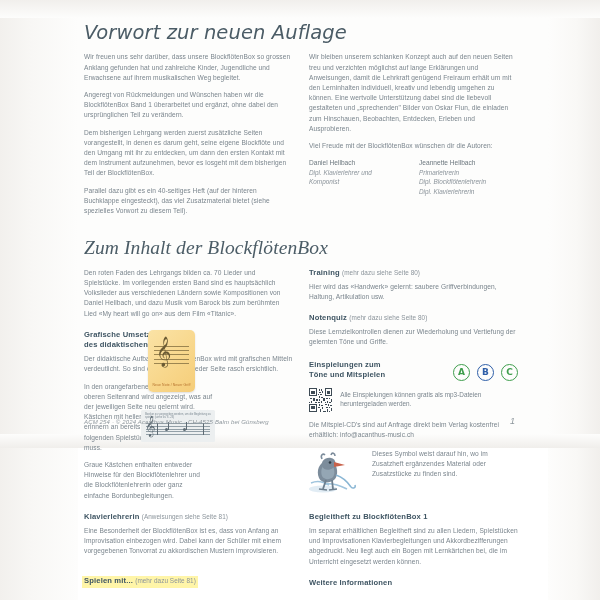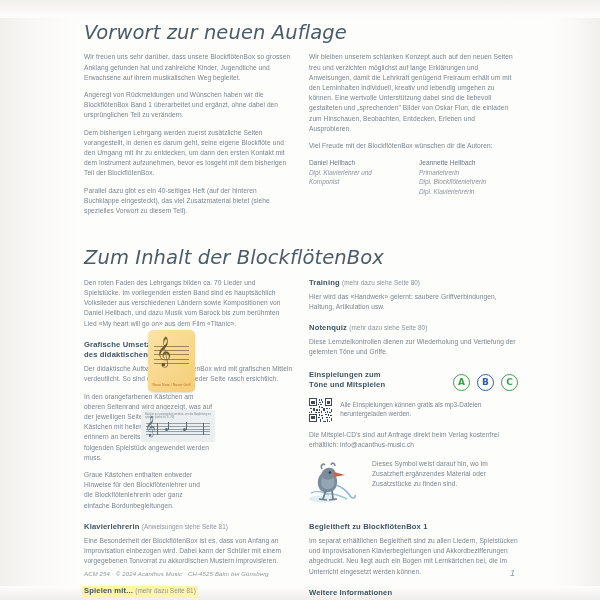--- a/index.html
+++ b/index.html
@@ -11,21 +11,21 @@
     height: 600px;
     background: #ffffff;
     font-family: "Liberation Sans", sans-serif;
     color: #5d6a73;
     overflow: hidden;
     position: relative;
   }
   .page {
     position: absolute;
     left: 0; top: 0;
-    width: 600px; height: 600px;
+    width: 600px; height: 448px;
     background: #fdfdfc;
   }
   
   .page-shade-l {
     position: absolute; left: 0; top: 0; width: 78px; height: 600px;
     background: linear-gradient(to right, #f2f0ed 0%, #f8f7f5 40%, #fdfdfc 100%);
   }
   .page-shade-r {
     position: absolute; right: 0; top: 0; width: 52px; height: 600px;
     background: linear-gradient(to left, #f1efec 0%, #f9f8f6 45%, #fdfdfc 100%);
@@ -51,22 +51,23 @@
     font-family: "DejaVu Sans", sans-serif;
     font-style: italic;
     font-weight: 400;
     font-size: 19.5px;
     letter-spacing: 0.1px;
     color: #4b5c66;
     margin: 0 0 9px 0;
     line-height: 1.1;
   }
   h1.doc-title.second {
-    margin-top: 24px;
+    margin-top: 14px;
     margin-bottom: 9px;
+    font-family: Liberation Serif, serif;
   }
 
   .cols {
     display: flex;
     gap: 16px;
     align-items: flex-start;
   }
   .col {
     width: 209px;
   }

